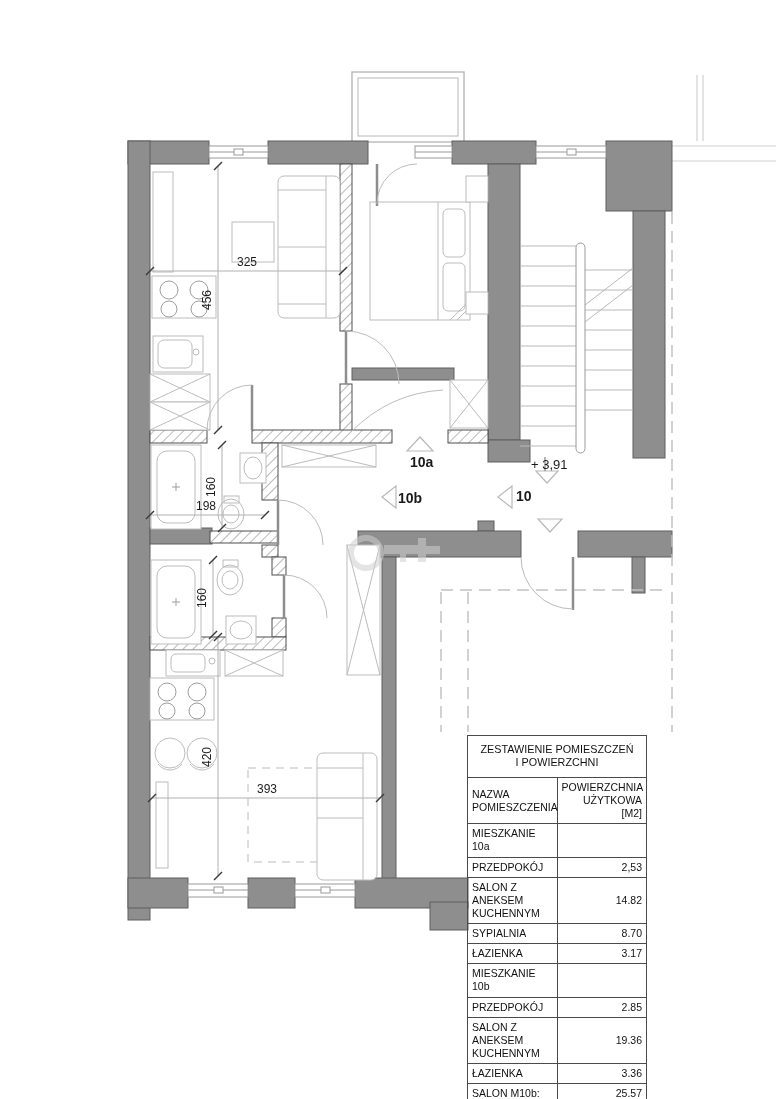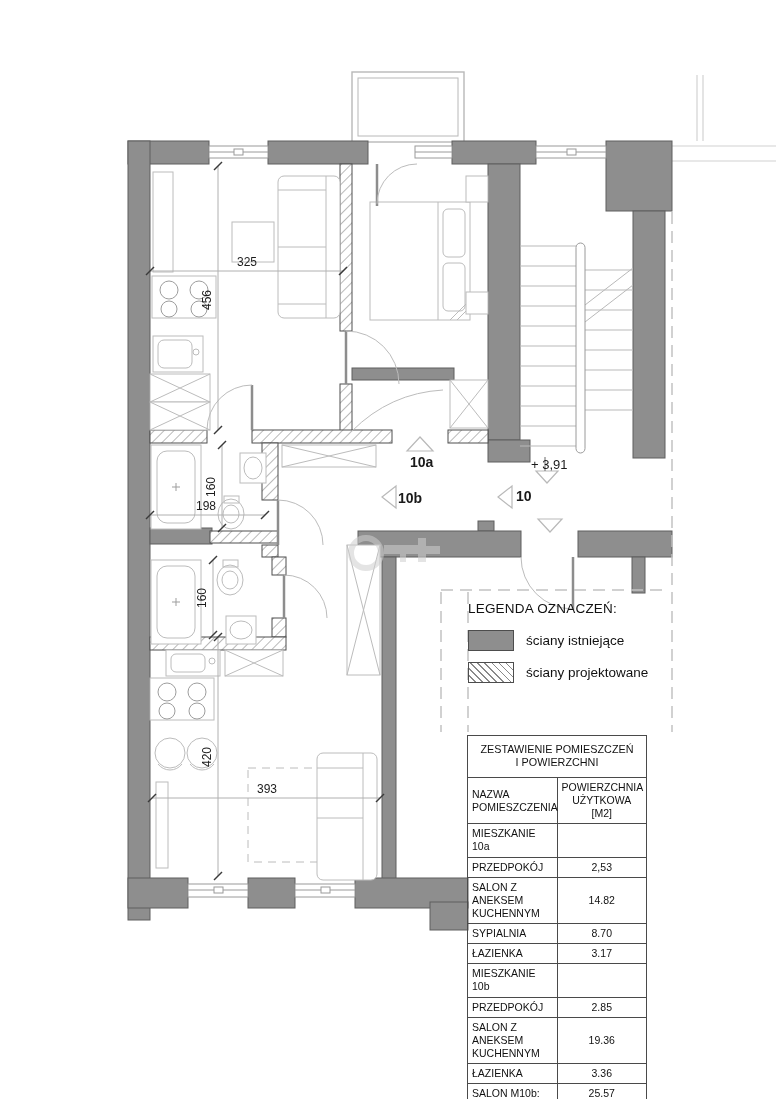--- a/index.html
+++ b/index.html
@@ -17,22 +17,22 @@
   .swatch.solid{background:#8e8e8e;}
   .swatch.hatched{background:repeating-linear-gradient(45deg,#ffffff 0 4px,#8a8a8a 4px 5px);}
   .legend-label{font-size:13.5px;color:#111;}
 
   .area-table{position:absolute;left:467px;top:735px;width:180px;border-collapse:collapse;
               table-layout:fixed;font-size:10.5px;color:#111;}
   .area-table td,.area-table th{border:1px solid #4a4a4a;padding:3px 4px;font-weight:normal;
               vertical-align:middle;line-height:1.25;}
   .area-table .t-title{text-align:center;padding:7px 10px;font-size:10.8px;}
   .area-table .c-name{width:122px;text-align:left;margin-top:7px;}
-  .area-table .c-area{text-align:center;}
-  .area-table th.c-area{text-align:center;margin-top:33px;}
+  .area-table .c-area{text-align:right;}
+  .area-table th.c-area{text-align:right;margin-top:33px;}
 </style>
 </head>
 <body>
 
 <div class="page">
 
 <svg width="776" height="1099" viewBox="0 0 776 1099">
   <defs>
     <pattern id="hatch" width="7" height="7" patternUnits="userSpaceOnUse" patternTransform="rotate(45)">
       <rect width="7" height="7" fill="#ffffff"></rect>
@@ -363,31 +363,20 @@
     </g>
     <text class="apt-t" x="410" y="467">10a</text>
     <text class="apt-t" x="398" y="503">10b</text>
     <text class="apt-t" x="516" y="501">10</text>
     <line x1="545" y1="457" x2="545" y2="471" stroke="#6b6b6b" stroke-width="1"></line>
     <text class="lvl-t" x="531" y="469">+ 3,91</text>
   </g>
 </svg>
 
 
-<div class="legend">
-  <div class="legend-title">LEGENDA OZNACZEŃ:</div>
-  <div class="legend-row">
-    <span class="swatch solid"></span>
-    <span class="legend-label">ściany istniejące</span>
-  </div>
-  <div class="legend-row">
-    <span class="swatch hatched"></span>
-    <span class="legend-label">ściany projektowane</span>
-  </div>
-</div>
 
 
 <table class="area-table">
   <tbody>
         <tr>
     <th class="t-title" colspan="2">ZESTAWIENIE POMIESZCZEŃ I POWIERZCHNI</th>
   </tr>
   <tr>
     <th class="c-name">NAZWA POMIESZCZENIA</th>
     <th class="c-area">POWIERZCHNIA UŻYTKOWA [M2]</th>

